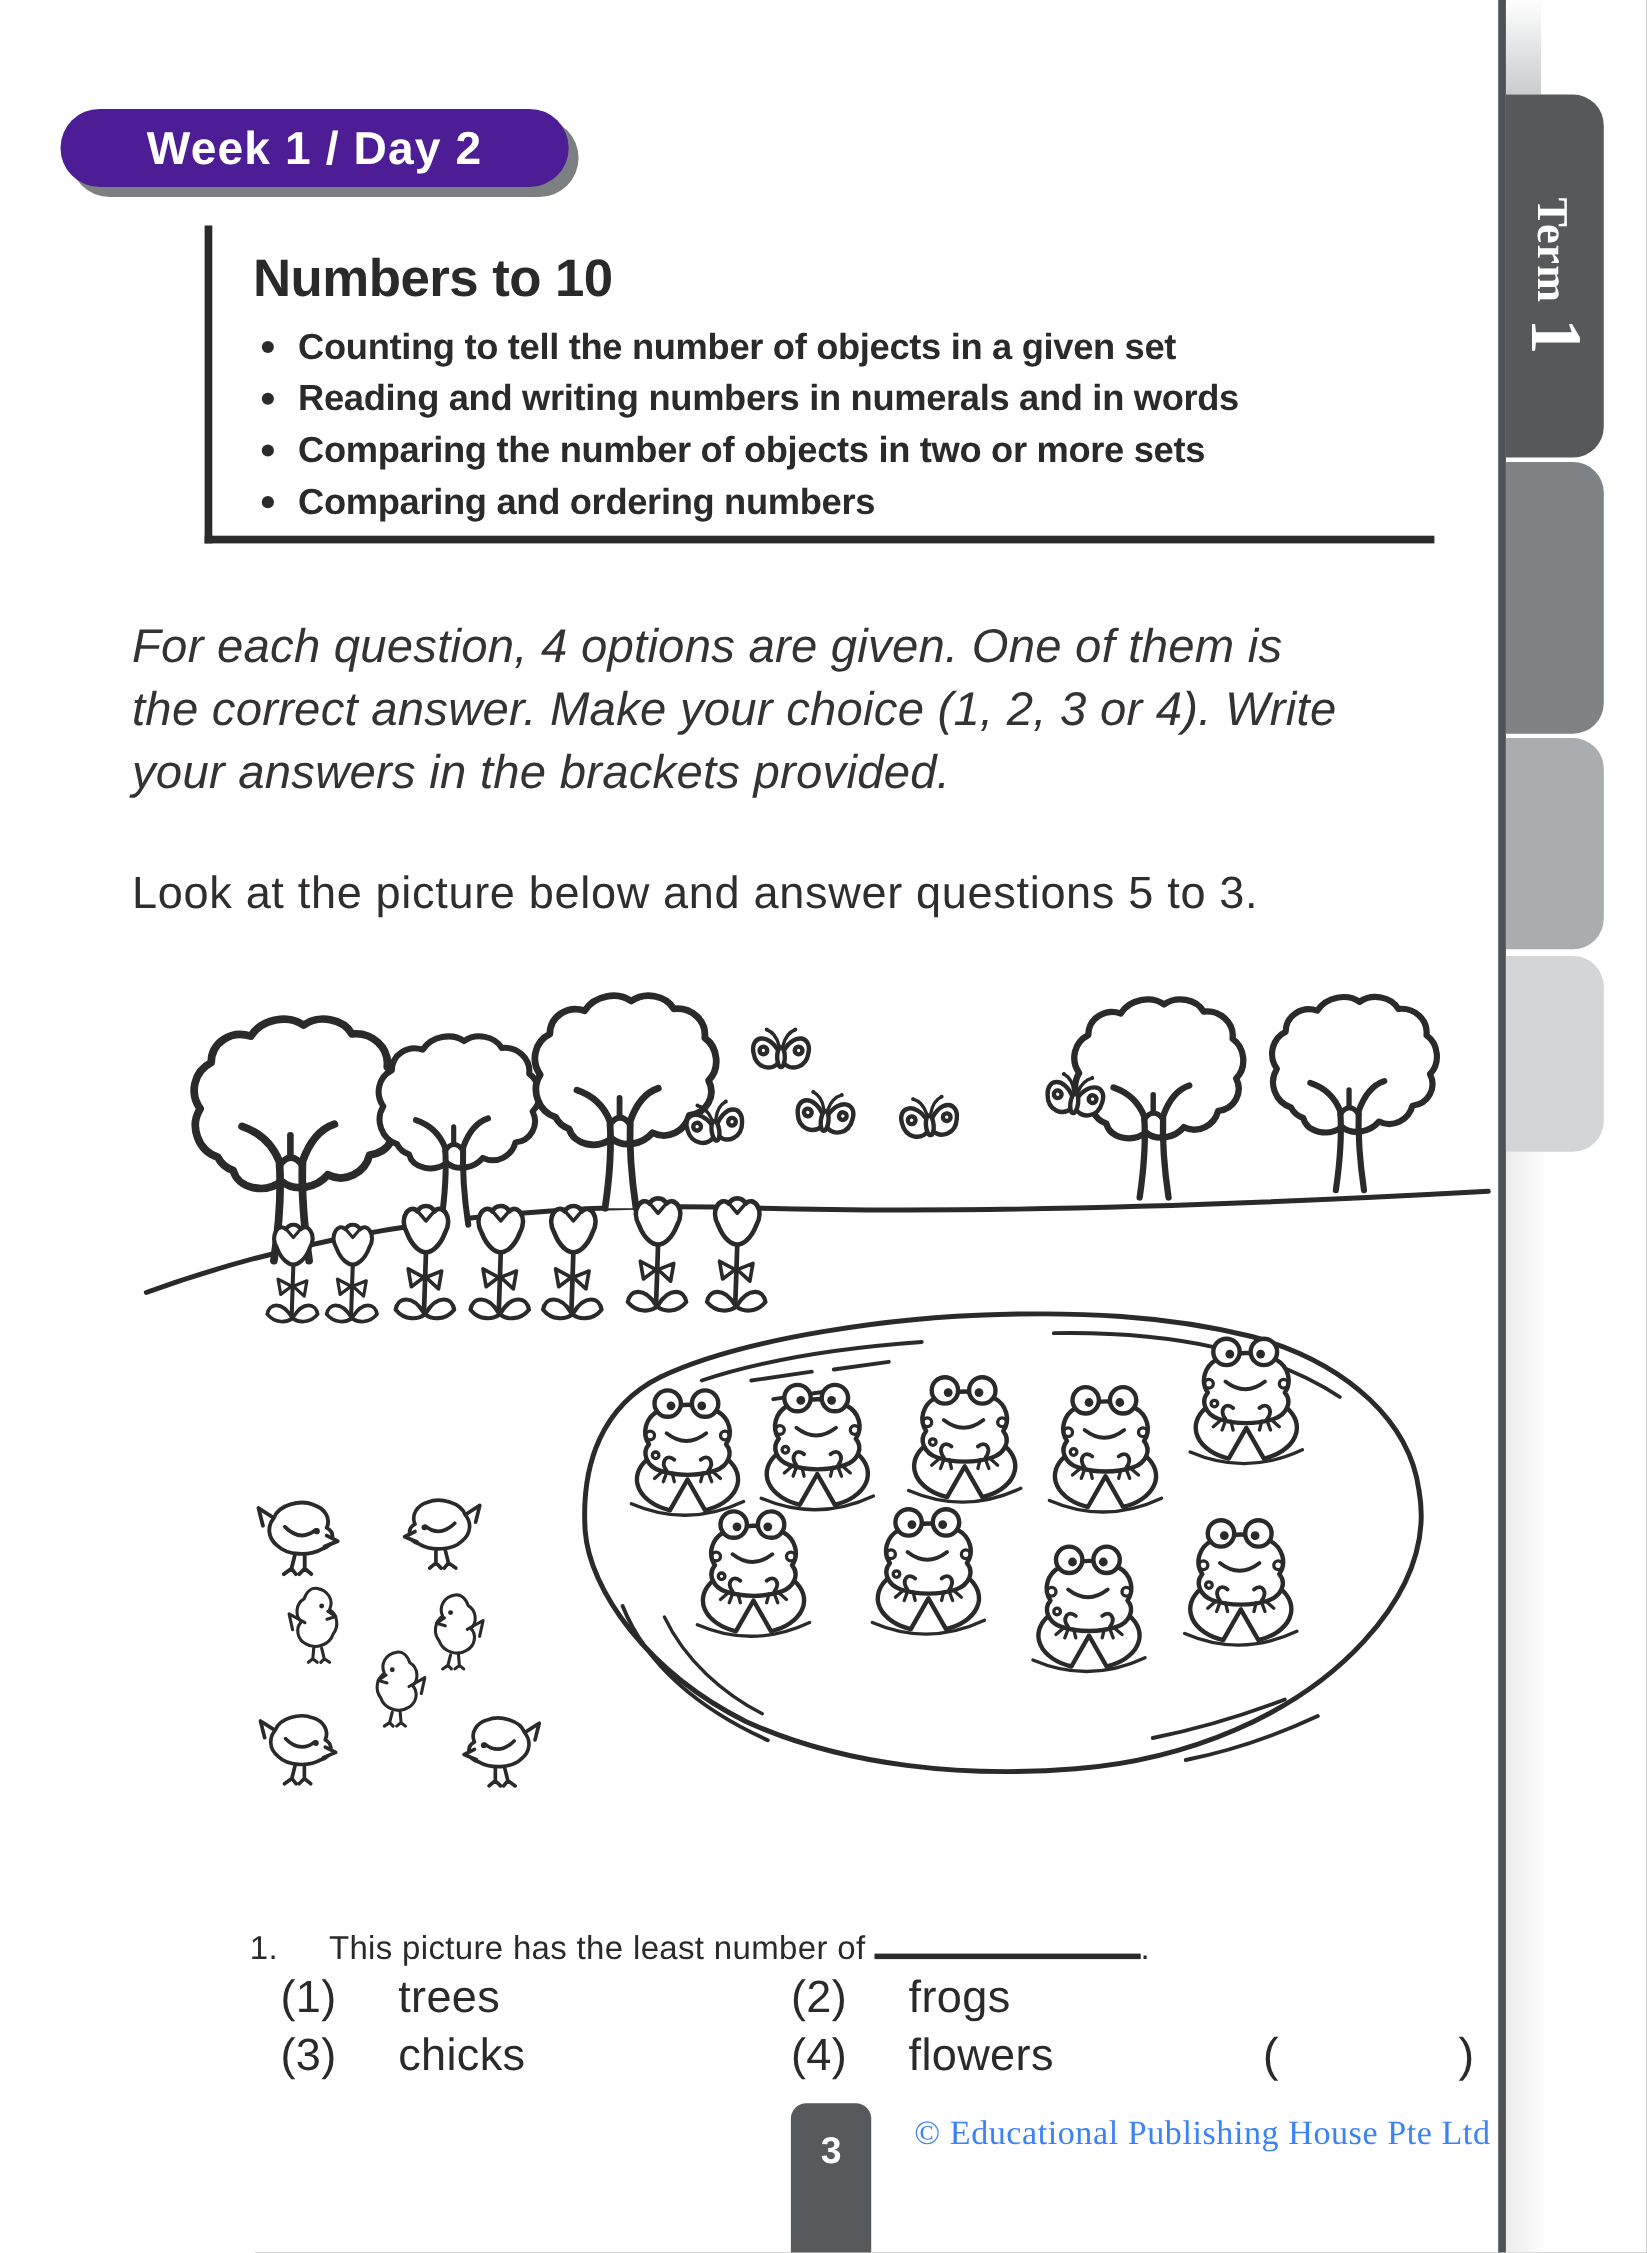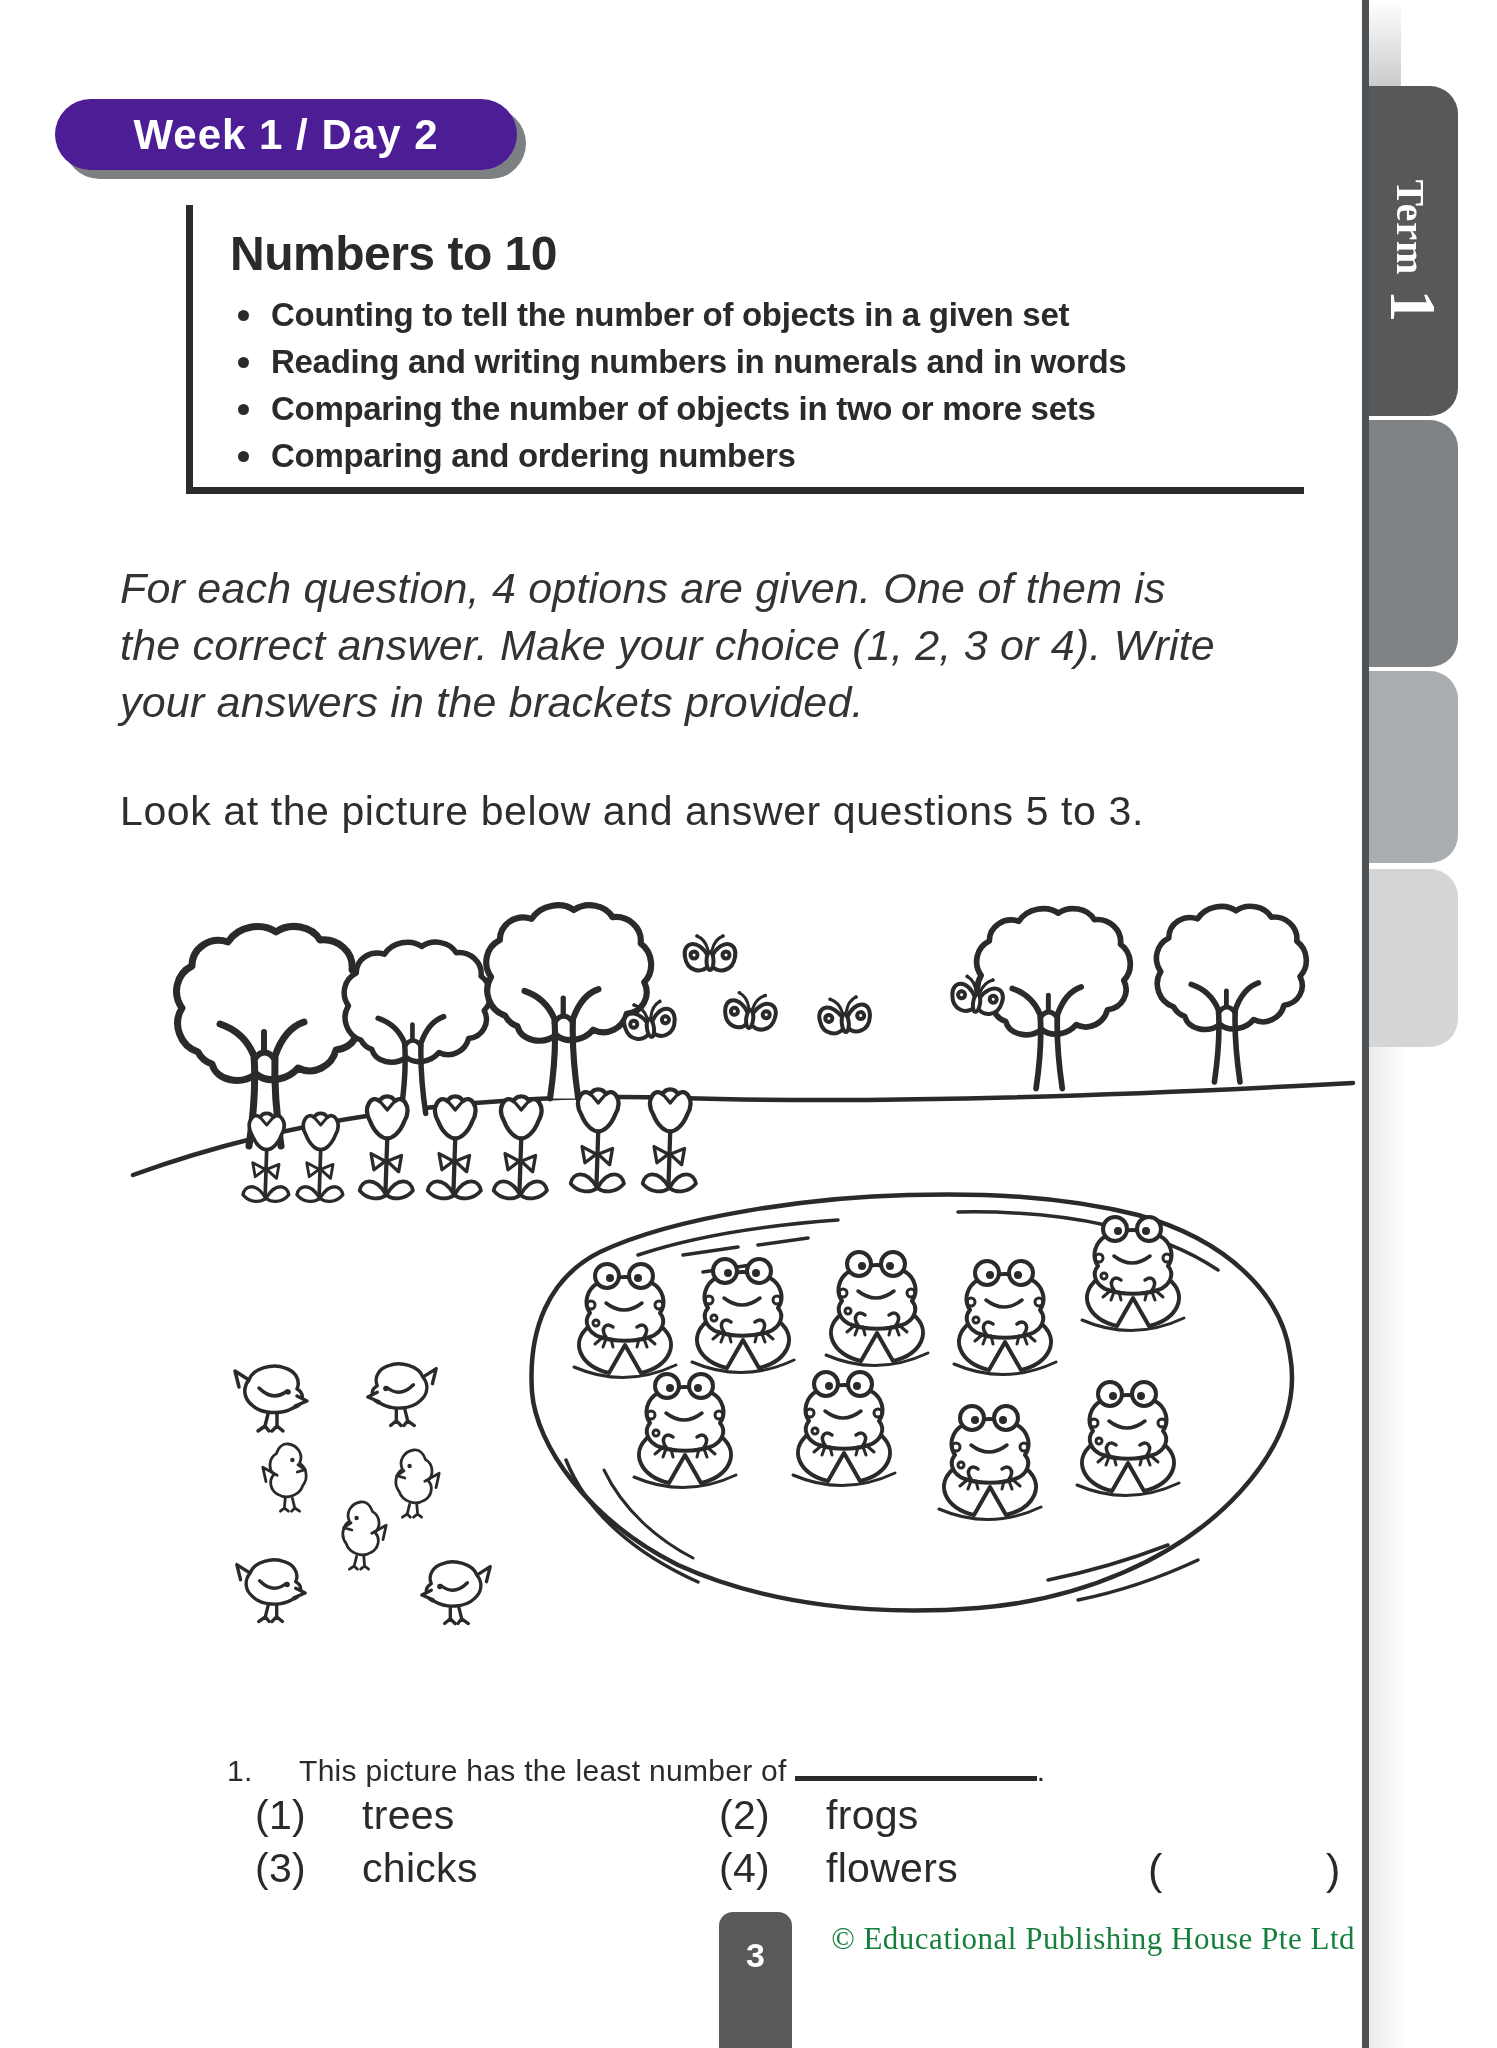--- a/index.html
+++ b/index.html
@@ -33,21 +33,21 @@
   .opt{font-size:41px;letter-spacing:0.3px;white-space:nowrap;}
   .opt-r1{top:1792px;} .opt-r2{top:1845px;}
   .opt-n1{left:255px;} .opt-l1{left:362px;} .opt-n2{left:719px;} .opt-l2{left:826px;text-align:right;}
   .bracket{font-size:43px;}
   .br-open{left:1148px;top:1845px;} .br-close{left:1326px;top:1845px;}
 
   
   .page-tab{left:719px;top:1912px;width:73px;height:136px;background:#58595b;border-radius:14px 14px 0 0;
             display:flex;justify-content:center;}
   .page-tab span{color:#fff;font-size:34px;font-weight:bold;margin-top:24px;}
-  .copyright{top:1921px;right:142px;font-family:"Liberation Serif",serif;font-size:31px;color:#15803d;letter-spacing:0.5px;}
+  .copyright{top:1921px;right:142px;font-family:"Liberation Serif",serif;font-size:31px;color:#3b82f6;letter-spacing:0.5px;}
 
   
   .spine-line{left:1362px;top:0;width:7px;height:2048px;background:#4f5254;}
   .spine-shade-top{left:1369px;top:0;width:32px;height:86px;background:linear-gradient(to bottom,#ffffff 0%,#c9cbcd 100%);}
   .spine-shade-bottom{left:1369px;top:1047px;width:44px;height:1001px;
             background:linear-gradient(to right,#ececed 0%,rgba(255,255,255,0) 85%);}
   .side-tab{left:1369px;width:89px;border-radius:0 28px 28px 0;}
   .tab-term{top:86px;height:330px;background:#57585a;display:flex;align-items:center;justify-content:center;}
   .tab-term .vtext{transform:rotate(90deg);white-space:nowrap;color:#ffffff;
                    font-family:"Liberation Serif",serif;font-weight:bold;}

